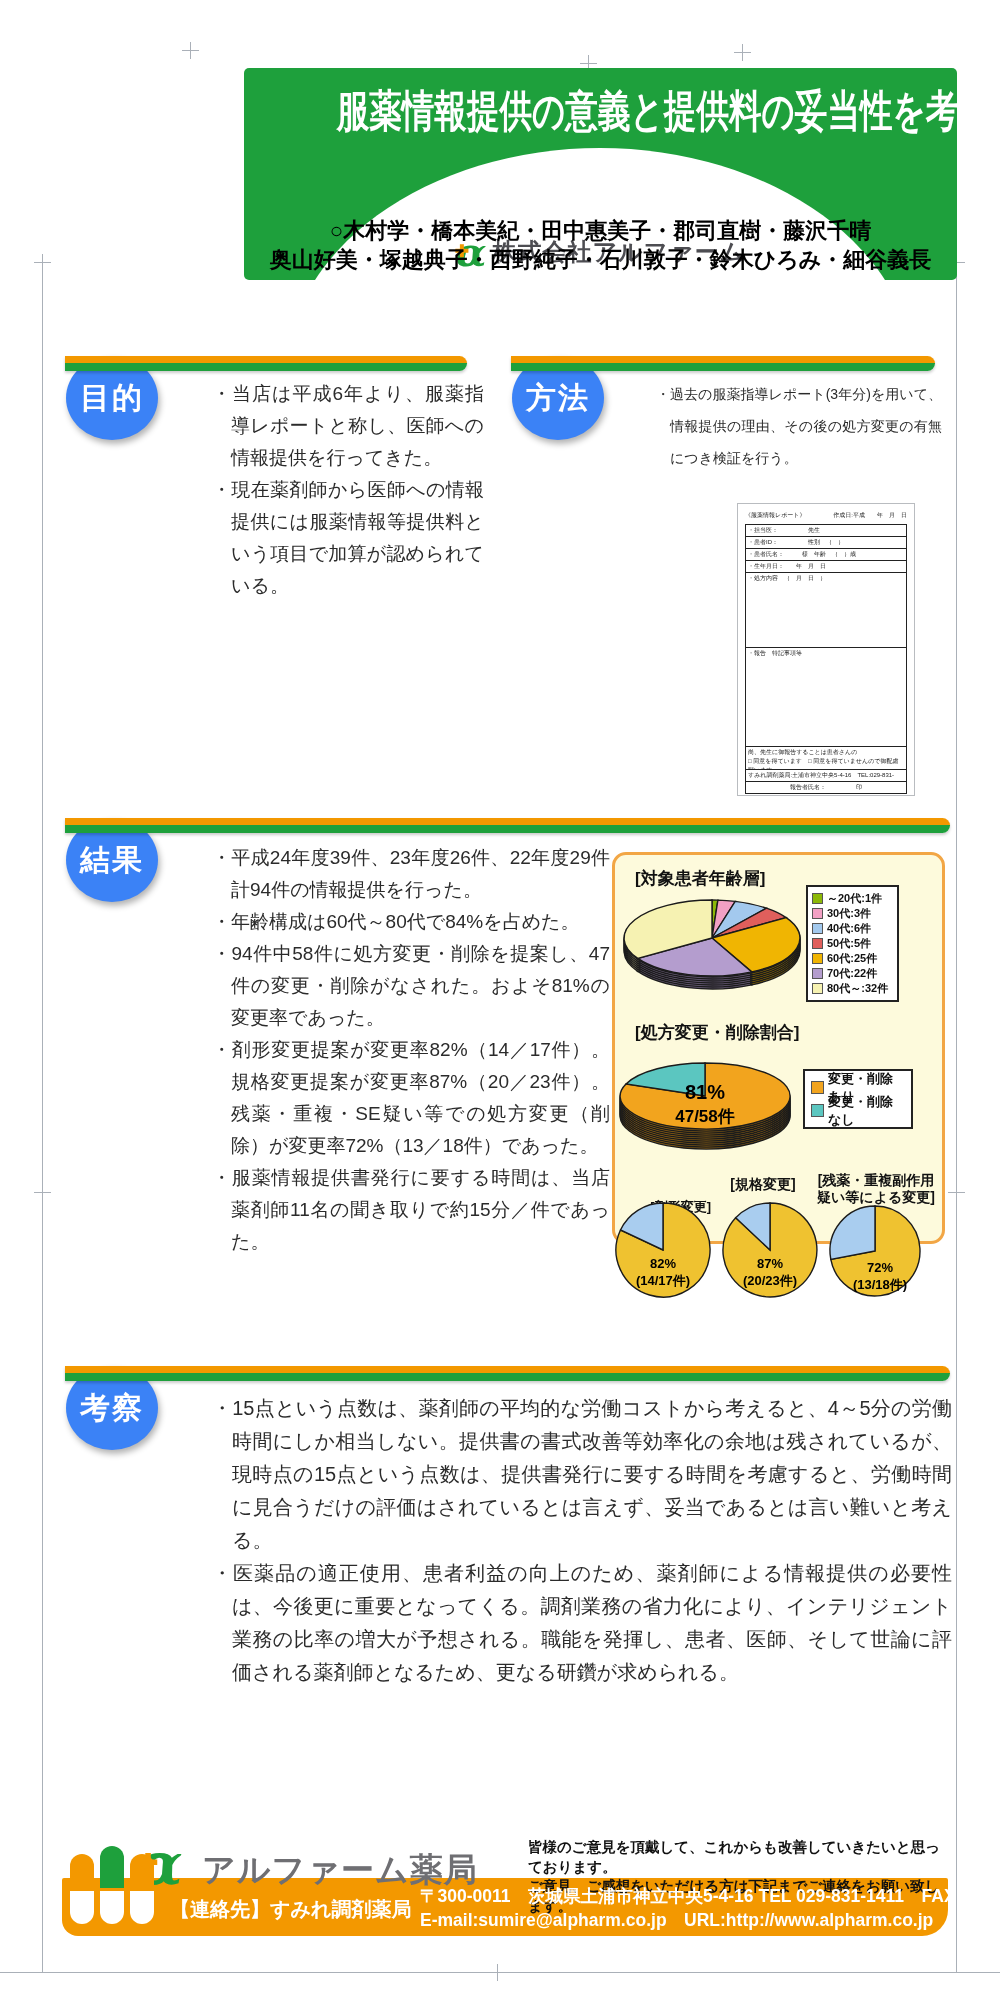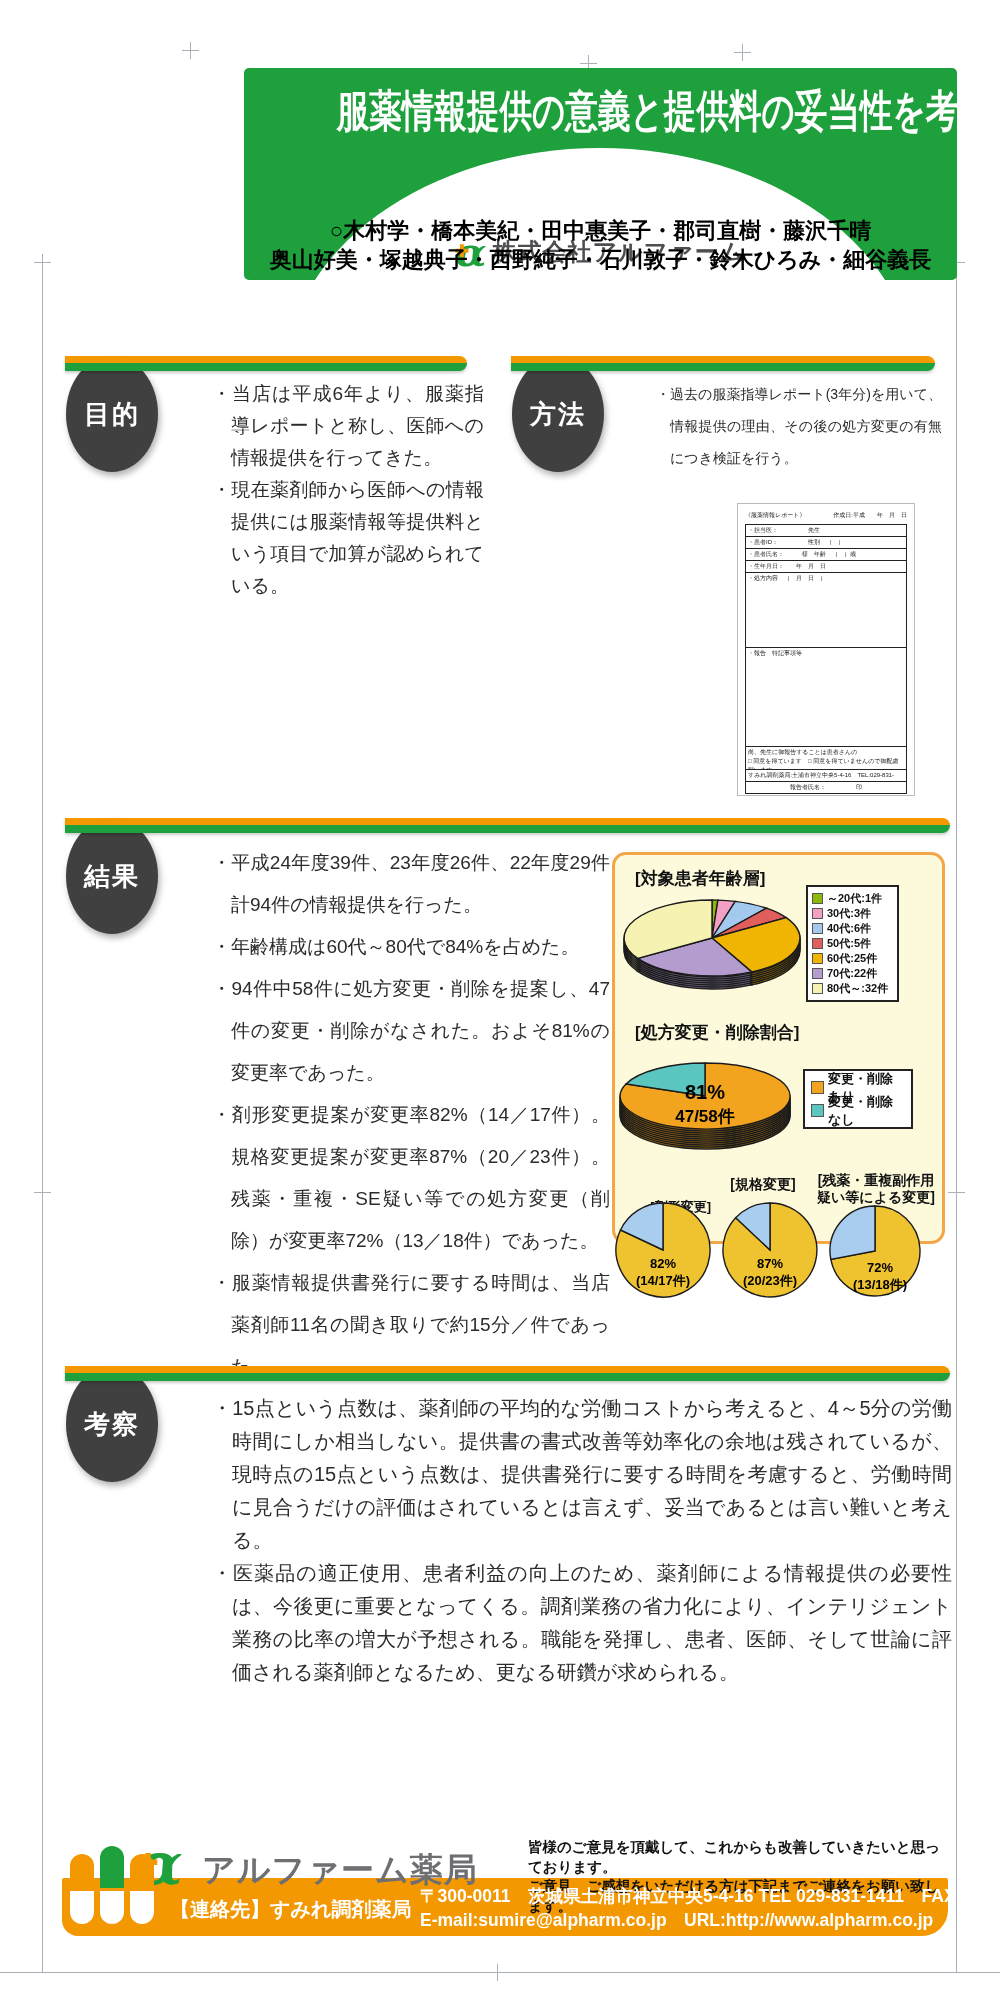--- a/index.html
+++ b/index.html
@@ -27,30 +27,30 @@
                font-family:"Liberation Sans",sans-serif;}
   .company-name{font-size:24px;font-weight:bold;color:#4d4d52;letter-spacing:1px;}
   .authors{position:absolute;left:0;width:713px;text-align:center;font-weight:bold;color:#000;
            font-size:22px;z-index:3;white-space:nowrap;}
   .authors.l1{top:148px;}
   .authors.l2{top:177px;}
 
   
   .sec-bar{position:absolute;height:15px;background:linear-gradient(#F39800 0 46%,#1EA03C 46% 100%);
            border-radius:0 9px 9px 0;box-shadow:0 2px 3px rgba(0,0,0,.20);z-index:2;}
-  .sec-circle{position:absolute;width:92px;height:116px;border-radius:50%;background:#404040;color:#fff;
-              font-weight:900;font-size:26px;letter-spacing:2px;display:flex;align-items:center;
+  .sec-circle{position:absolute;width:92px;height:84px;border-radius:50%;background:#3b82f6;color:#fff;
+              font-weight:900;font-size:30px;letter-spacing:2px;display:flex;align-items:center;
               justify-content:center;box-shadow:2px 4px 6px rgba(0,0,0,.30);z-index:1;}
 
   
   .body-text{position:absolute;color:#2b2b2b;text-align:justify;}
   .body-text p{margin:0;text-indent:-1em;padding-left:1em;}
   .t-purpose{left:212px;top:378px;width:272px;font-size:19px;line-height:32px;}
   .t-method{left:656px;top:378px;width:286px;font-size:14px;line-height:32px;}
-  .t-results{left:212px;top:842px;width:398px;font-size:19px;line-height:42px;}
+  .t-results{left:212px;top:842px;width:398px;font-size:19px;line-height:32px;}
   .t-discussion{left:212px;top:1392px;width:740px;font-size:20px;line-height:33px;}
 
   
   .form{position:absolute;left:737px;top:503px;width:178px;height:293px;background:#fff;
         border:1px solid #b9bcc0;box-sizing:border-box;padding:6px 7px;font-size:6px;color:#222;}
   .form-head{display:flex;justify-content:space-between;margin:1px 0 4px;}
   .form-table{border:1px solid #222;}
   .fr{border-bottom:1px solid #222;padding:1px 2px;height:9px;overflow:hidden;box-sizing:content-box;}
   .fr.tall1{height:72px;}
   .fr.tall2{height:96px;}

